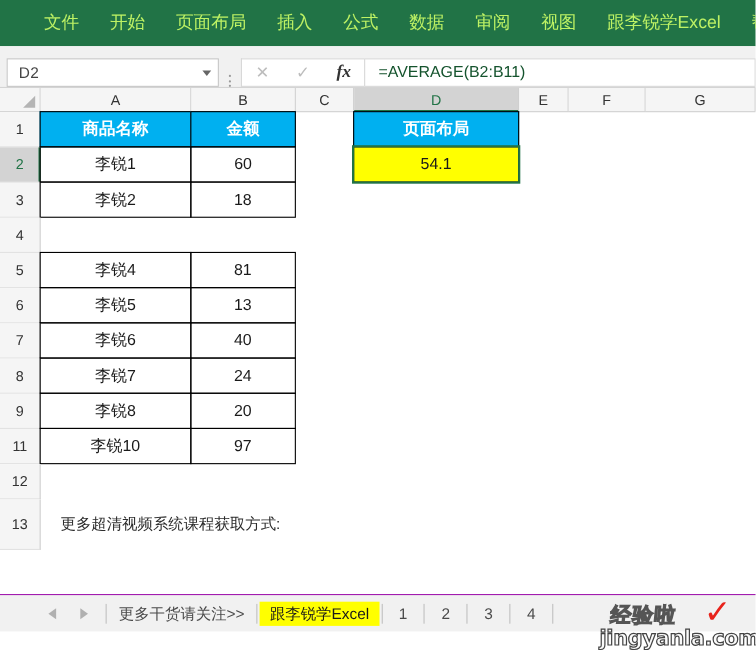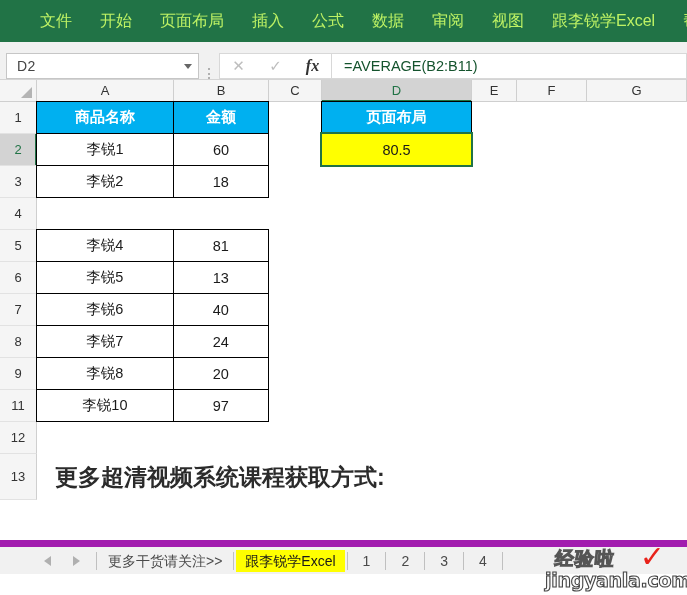--- a/index.html
+++ b/index.html
@@ -186,30 +186,30 @@
     color: #1a1a1a;
   }
   .cell.sel-cell {
     outline: 2px solid #217346;
     outline-offset: -1px;
     z-index: 5;
   }
   .cell.note {
     justify-content: flex-start;
     padding-left: 18px;
-    font-weight: bold;
-    font-size: 23px;
+    font-weight: normal;
+    font-size: 14px;
     color: #2b2b2b;
   }
 
   
   .tabbar {
     height: 34px;
     background: #f1f1f1;
-    border-top: 7px solid #a21caf;
+    border-top: 1px solid #a21caf;
     display: flex;
     align-items: center;
     padding-left: 10px;
     position: relative;
   }
   .nav-arrows { display: flex; gap: 22px; padding: 0 14px 0 34px; }
   .nav-arrow {
     width: 0; height: 0;
     border-top: 5.5px solid transparent;
     border-bottom: 5.5px solid transparent;
@@ -325,21 +325,21 @@
     <div class="cell" style="width:45px"></div>
     <div class="cell" style="width:70px"></div>
     <div class="cell" style="width:100px"></div>
   </div>
 
   <div class="row">
     <div class="rh sel">2</div>
     <div class="cell tb" style="width:138px">李锐1</div>
     <div class="cell tb" style="width:96px">60</div>
     <div class="cell" style="width:53px"></div>
-    <div class="cell tb yellow sel-cell" style="width:151px">80.5</div>
+    <div class="cell tb yellow sel-cell" style="width:151px">54.1</div>
     <div class="cell" style="width:45px"></div>
     <div class="cell" style="width:70px"></div>
     <div class="cell" style="width:100px"></div>
   </div>
 
   <div class="row">
     <div class="rh">3</div>
     <div class="cell tb" style="width:138px">李锐2</div>
     <div class="cell tb" style="width:96px">18</div>
     <div class="cell" style="width:53px"></div>

